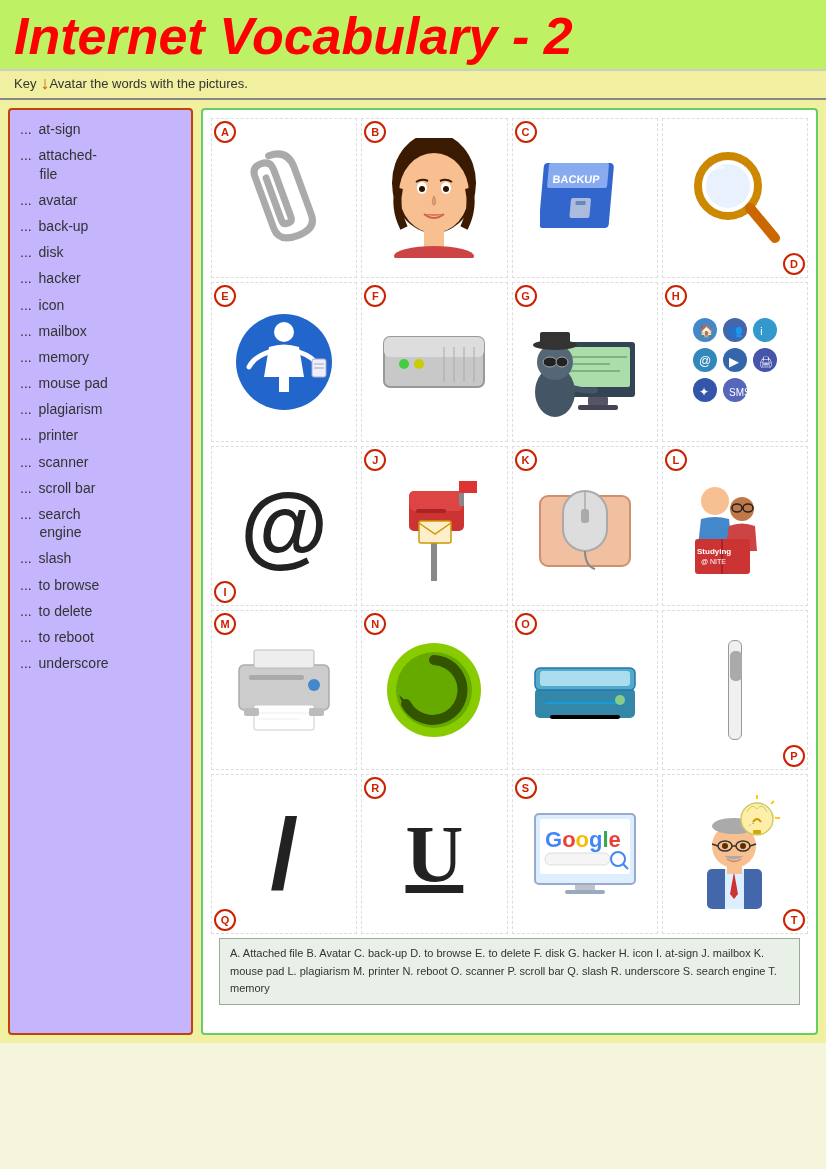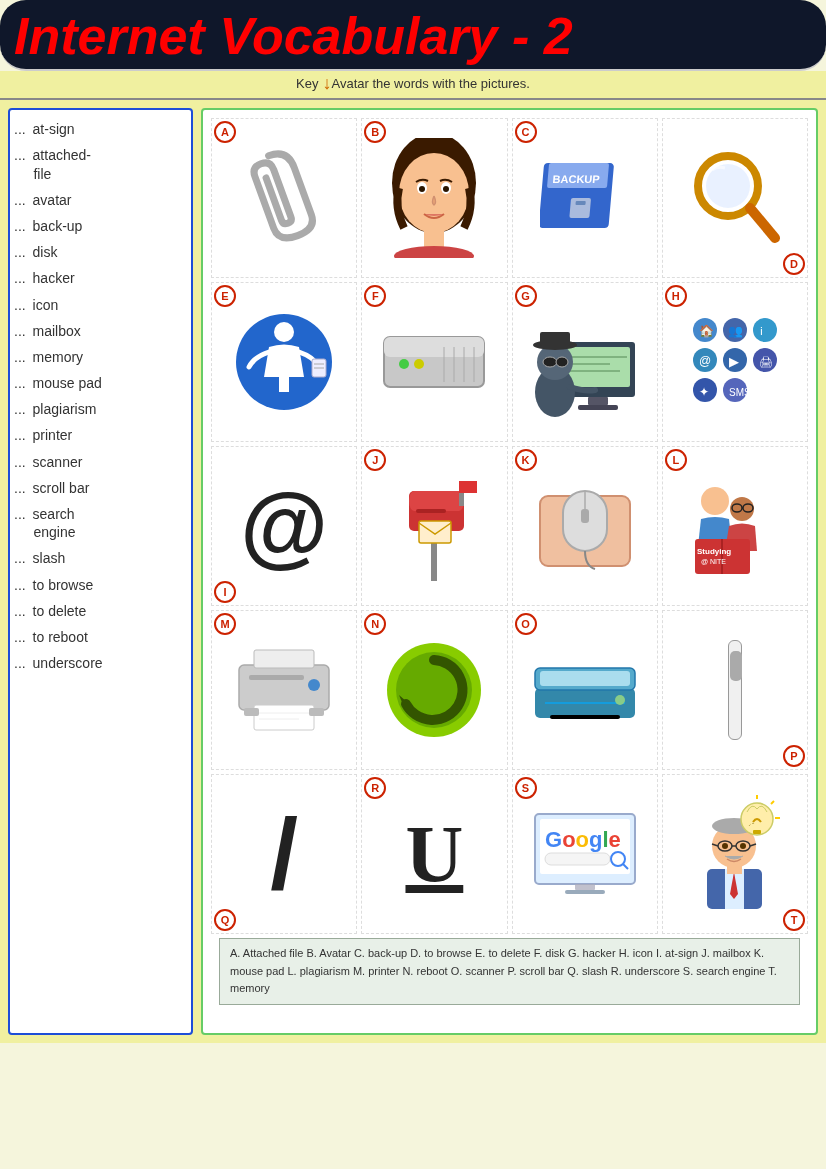--- a/index.html
+++ b/index.html
@@ -7,40 +7,39 @@
       width: 826px;
       min-height: 1169px;
       background: #f5f5dc;
       font-family: Arial, sans-serif;
       position: relative;
       overflow-x: hidden;
     }
 
     
     #title-bar {
-      background: #0f172a;
+      background: #bef264;
       border-bottom: 2px solid #ccc;
       padding: 8px 14px 4px 14px;
-      border-radius: 26px;
     }
     #title-bar h1 {
       font-size: 52px;
       font-weight: 900;
       font-style: italic;
       color: red;
       font-family: Arial Black, sans-serif;
       line-height: 1.1;
     }
 
     
     #sub-header {
       background: #f0f0a0;
       display: flex;
       align-items: center;
-      justify-content: center;
+      justify-content: flex-start;
       padding: 2px 14px 4px 14px;
       border-bottom: 2px solid #888;
     }
     .key-area {
       display: flex;
       align-items: center;
       gap: 4px;
       font-size: 13px;
       color: #333;
     }
@@ -59,24 +58,24 @@
       display: flex;
       padding: 8px;
       gap: 8px;
       background: #f0f0a0;
     }
 
     
     #vocab-list {
       width: 185px;
       min-width: 185px;
-      background: #ffffff;
-      border: 2px solid #1d4ed8;
+      background: #c4b5fd;
+      border: 2px solid #c2410c;
       border-radius: 4px;
-      padding: 10px 4px;
+      padding: 10px 10px;
     }
     .vocab-item {
       font-size: 14px;
       color: #333;
       margin-bottom: 8px;
       line-height: 1.3;
     }
     .vocab-item .dots {
       color: #333;
       margin-right: 3px;

